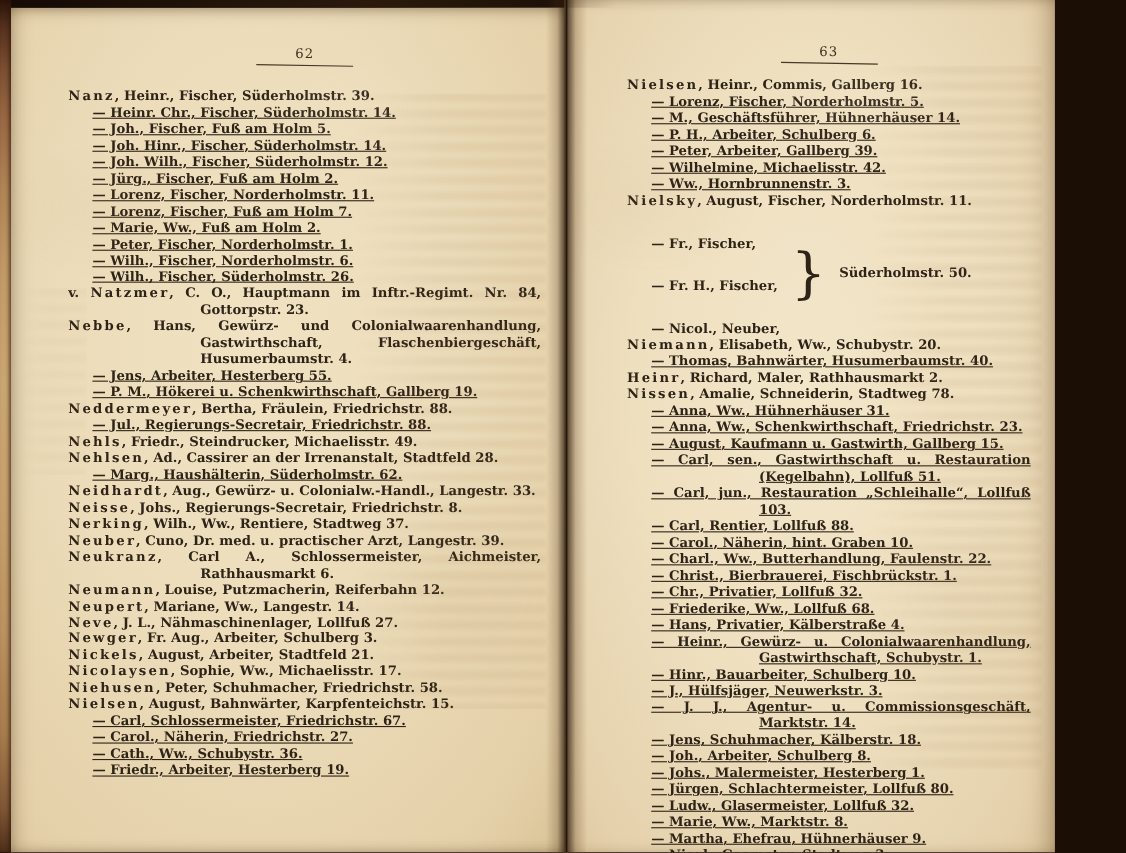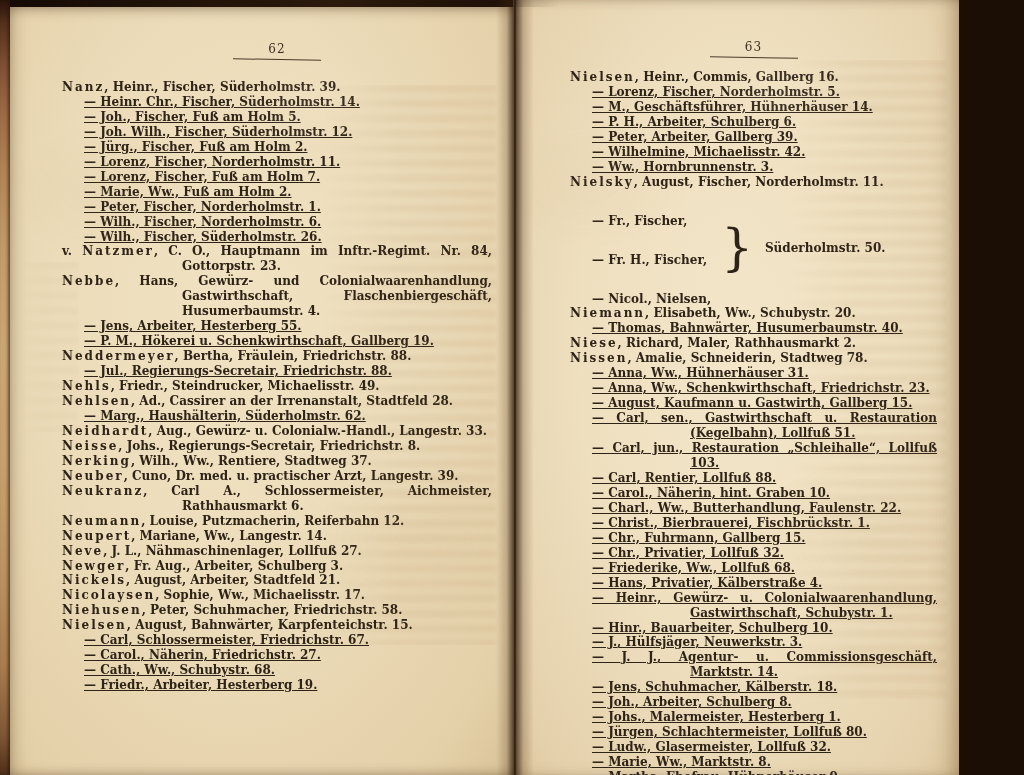--- a/index.html
+++ b/index.html
@@ -75,20 +75,21 @@
     <div class="ghost g-left"></div>
     <div class="ghost g-left2"></div>
     <div class="pagehead">
       <div class="pagenum">62</div>
       <div class="pagerule"></div>
     </div>
     <div class="entries" id="list-left">
         <div class="entry head"><span class="surname">Nanz</span><span>, Heinr., Fischer, Süderholmstr. 39.</span></div>
         <div class="entry dash"><span>— Heinr. Chr., Fischer, Süderholmstr. 14.</span></div>
         <div class="entry dash"><span>— Joh., Fischer, Fuß am Holm 5.</span></div>
+        <div class="entry dash"><span>— Joh. Hinr., Fischer, Süderholmstr. 14.</span></div>
         <div class="entry dash"><span>— Joh. Wilh., Fischer, Süderholmstr. 12.</span></div>
         <div class="entry dash"><span>— Jürg., Fischer, Fuß am Holm 2.</span></div>
         <div class="entry dash"><span>— Lorenz, Fischer, Norderholmstr. 11.</span></div>
         <div class="entry dash"><span>— Lorenz, Fischer, Fuß am Holm 7.</span></div>
         <div class="entry dash"><span>— Marie, Ww., Fuß am Holm 2.</span></div>
         <div class="entry dash"><span>— Peter, Fischer, Norderholmstr. 1.</span></div>
         <div class="entry dash"><span>— Wilh., Fischer, Norderholmstr. 6.</span></div>
         <div class="entry dash"><span>— Wilh., Fischer, Süderholmstr. 26.</span></div>
         <div class="entry head"><span>v. </span><span class="surname">Natzmer</span><span>, C. O., Hauptmann im Inftr.-Regimt. Nr. 84, Gottorpstr. 23.</span></div>
         <div class="entry head"><span class="surname">Nebbe</span><span>, Hans, Gewürz- und Colonialwaarenhandlung, Gastwirthschaft, Flaschenbiergeschäft, Husumerbaumstr. 4.</span></div>
@@ -107,21 +108,21 @@
         <div class="entry head"><span class="surname">Neumann</span><span>, Louise, Putzmacherin, Reiferbahn 12.</span></div>
         <div class="entry head"><span class="surname">Neupert</span><span>, Mariane, Ww., Langestr. 14.</span></div>
         <div class="entry head"><span class="surname">Neve</span><span>, J. L., Nähmaschinenlager, Lollfuß 27.</span></div>
         <div class="entry head"><span class="surname">Newger</span><span>, Fr. Aug., Arbeiter, Schulberg 3.</span></div>
         <div class="entry head"><span class="surname">Nickels</span><span>, August, Arbeiter, Stadtfeld 21.</span></div>
         <div class="entry head"><span class="surname">Nicolaysen</span><span>, Sophie, Ww., Michaelisstr. 17.</span></div>
         <div class="entry head"><span class="surname">Niehusen</span><span>, Peter, Schuhmacher, Friedrichstr. 58.</span></div>
         <div class="entry head"><span class="surname">Nielsen</span><span>, August, Bahnwärter, Karpfenteichstr. 15.</span></div>
         <div class="entry dash"><span>— Carl, Schlossermeister, Friedrichstr. 67.</span></div>
         <div class="entry dash"><span>— Carol., Näherin, Friedrichstr. 27.</span></div>
-        <div class="entry dash"><span>— Cath., Ww., Schubystr. 68.</span></div>
+        <div class="entry dash"><span>— Cath., Ww., Schubystr. 36.</span></div>
         <div class="entry dash"><span>— Friedr., Arbeiter, Hesterberg 19.</span></div>
       </div>
   </div>
 
   <div class="page page-right">
     <div class="mottle"></div>
     <div class="ghost g-right"></div>
     <div class="pagehead">
       <div class="pagenum">63</div>
       <div class="pagerule"></div>
@@ -132,39 +133,38 @@
         <div class="entry dash"><span>— M., Geschäftsführer, Hühnerhäuser 14.</span></div>
         <div class="entry dash"><span>— P. H., Arbeiter, Schulberg 6.</span></div>
         <div class="entry dash"><span>— Peter, Arbeiter, Gallberg 39.</span></div>
         <div class="entry dash"><span>— Wilhelmine, Michaelisstr. 42.</span></div>
         <div class="entry dash"><span>— Ww., Hornbrunnenstr. 3.</span></div>
         <div class="entry head"><span class="surname">Nielsky</span><span>, August, Fischer, Norderholmstr. 11.</span></div>
         <div class="entry brace">
           <div class="brace-left">
             <div class="brace-line"><span>— Fr., Fischer,</span></div>
             <div class="brace-line"><span>— Fr. H., Fischer,</span></div>
-            <div class="brace-line"><span>— Nicol., Nielsen,</span></div>
+            <div class="brace-line"><span>— Nicol., Neuber,</span></div>
           </div>
           <div class="brace-glyph">}</div>
           <div class="brace-shared"><span>Süderholmstr. 50.</span></div>
         </div>
         <div class="entry head"><span class="surname">Niemann</span><span>, Elisabeth, Ww., Schubystr. 20.</span></div>
         <div class="entry dash"><span>— Thomas, Bahnwärter, Husumerbaumstr. 40.</span></div>
-        <div class="entry head"><span class="surname">Niese</span><span>, Richard, Maler, Rathhausmarkt 2.</span></div>
+        <div class="entry head"><span class="surname">Heinr</span><span>, Richard, Maler, Rathhausmarkt 2.</span></div>
         <div class="entry head"><span class="surname">Nissen</span><span>, Amalie, Schneiderin, Stadtweg 78.</span></div>
         <div class="entry dash"><span>— Anna, Ww., Hühnerhäuser 31.</span></div>
         <div class="entry dash"><span>— Anna, Ww., Schenkwirthschaft, Friedrichstr. 23.</span></div>
         <div class="entry dash"><span>— August, Kaufmann u. Gastwirth, Gallberg 15.</span></div>
         <div class="entry dash"><span>— Carl, sen., Gastwirthschaft u. Restauration (Kegelbahn), Lollfuß 51.</span></div>
         <div class="entry dash"><span>— Carl, jun., Restauration „Schleihalle“, Lollfuß 103.</span></div>
         <div class="entry dash"><span>— Carl, Rentier, Lollfuß 88.</span></div>
         <div class="entry dash"><span>— Carol., Näherin, hint. Graben 10.</span></div>
         <div class="entry dash"><span>— Charl., Ww., Butterhandlung, Faulenstr. 22.</span></div>
         <div class="entry dash"><span>— Christ., Bierbrauerei, Fischbrückstr. 1.</span></div>
-        <div class="entry dash"><span>— Chr., Fuhrmann, Gallberg 15.</span></div>
         <div class="entry dash"><span>— Chr., Privatier, Lollfuß 32.</span></div>
         <div class="entry dash"><span>— Friederike, Ww., Lollfuß 68.</span></div>
         <div class="entry dash"><span>— Hans, Privatier, Kälberstraße 4.</span></div>
         <div class="entry dash"><span>— Heinr., Gewürz- u. Colonialwaarenhandlung, Gastwirthschaft, Schubystr. 1.</span></div>
         <div class="entry dash"><span>— Hinr., Bauarbeiter, Schulberg 10.</span></div>
         <div class="entry dash"><span>— J., Hülfsjäger, Neuwerkstr. 3.</span></div>
         <div class="entry dash"><span>— J. J., Agentur- u. Commissionsgeschäft, Marktstr. 14.</span></div>
         <div class="entry dash"><span>— Jens, Schuhmacher, Kälberstr. 18.</span></div>
         <div class="entry dash"><span>— Joh., Arbeiter, Schulberg 8.</span></div>
         <div class="entry dash"><span>— Johs., Malermeister, Hesterberg 1.</span></div>

